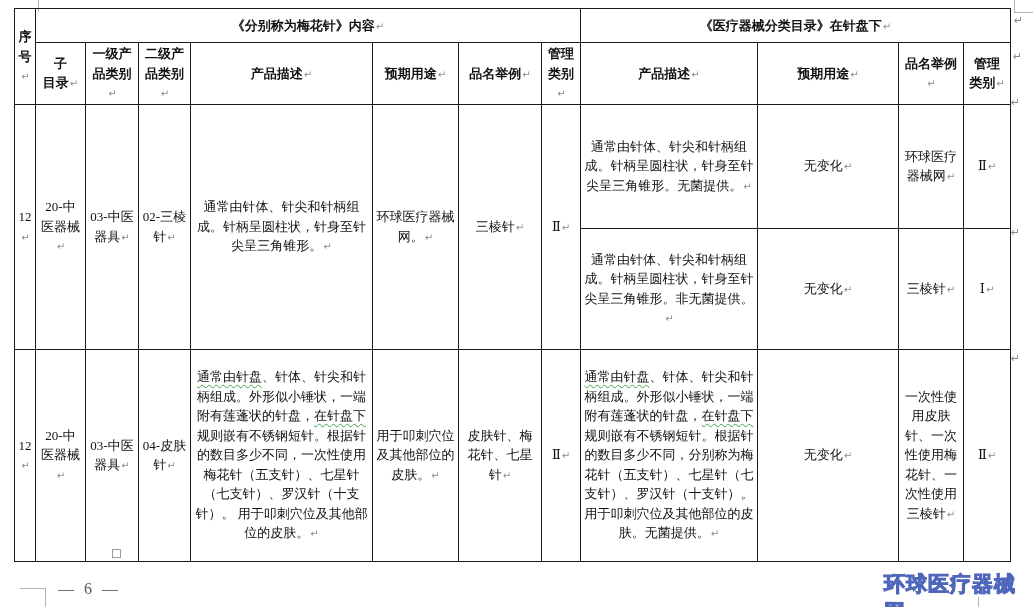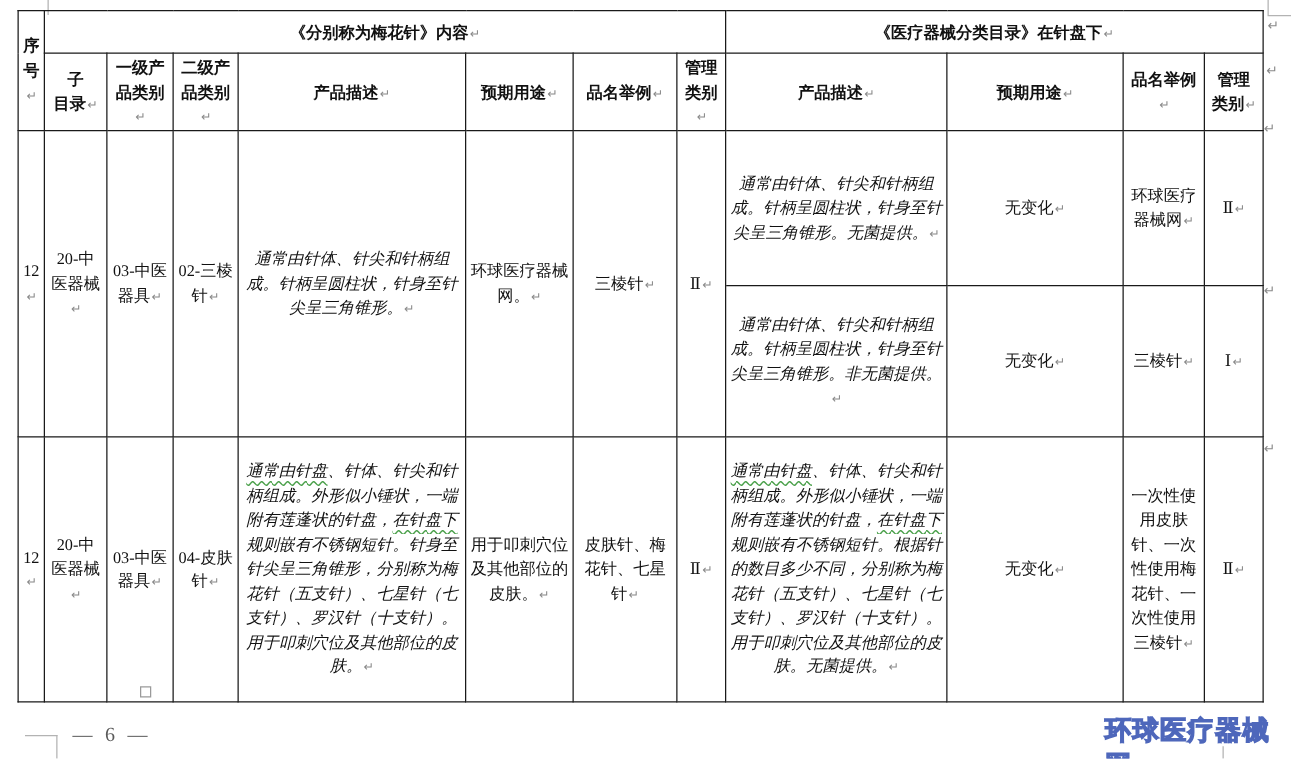--- a/index.html
+++ b/index.html
@@ -3,21 +3,21 @@
 <meta charset="utf-8">
 <style>
   html,body{margin:0;padding:0;background:#ffffff;}
   #page{position:relative;width:1033px;height:607px;background:#ffffff;overflow:hidden;
         font-family:"Liberation Serif","DejaVu Serif",serif;color:#111;}
   table.cat{position:absolute;left:14px;top:8px;border-collapse:collapse;table-layout:fixed;
         width:996px;}
   table.cat td{border:1px solid #1a1a1a;text-align:center;vertical-align:middle;
         padding:1px 3px;font-size:13px;line-height:1.5;word-break:break-all;}
   td.hd{font-weight:bold;font-size:13.5px;}
-  td.desc{font-size:12.5px;line-height:1.62;text-align:justify;text-align-last:center;padding:2px 5px;font-style:italic;}
+  td.desc{font-size:12.5px;line-height:1.62;text-align:justify;text-align-last:center;padding:2px 5px;}
   .prewrap{white-space:pre-line;}
   .pm{color:#8a8a8a;font-size:10px;font-family:"DejaVu Sans",sans-serif;margin-left:1px;font-weight:normal;}
   .wavy{text-decoration-line:underline;text-decoration-style:wavy;text-decoration-color:#4aa04a;
         text-decoration-thickness:1px;text-underline-offset:3px;}
   .rowmark{position:absolute;color:#8a8a8a;font-size:11px;font-family:"DejaVu Sans",sans-serif;}
   .cropmark{position:absolute;background:#b3b3b3;}
   .anchor-square{position:absolute;left:112px;top:549px;width:7px;height:7px;
         border:1px solid #9a9a9a;background:#fff;}
   #page-number{position:absolute;left:58px;top:580px;font-size:16px;color:#5a5a5a;letter-spacing:3px;}
   #watermark{position:absolute;left:884px;top:570px;font-size:21px;font-weight:900;
@@ -103,21 +103,21 @@
     </tr>
 
     <tr style="height:212px;">
       <td><span>12</span><span class="pm">↵</span></td>
       <td><span class="prewrap">20-中
 医器械</span><span class="pm">↵</span></td>
       <td><span class="prewrap">03-中医
 器具</span><span class="pm">↵</span></td>
       <td><span class="prewrap">04-皮肤
 针</span><span class="pm">↵</span></td>
-      <td class="desc"><span class="wavy">通常由针盘</span><span>、针体、针尖和针柄组成。外形似小锤状，一端附有莲蓬状的针盘，</span><span class="wavy">在针盘下</span><span>规则嵌有不锈钢短针。针身至针尖呈三角锥形，分别称为梅花针（五支针）、七星针（七支针）、罗汉针（十支针）。 用于叩刺穴位及其他部位的皮肤。</span><span class="pm">↵</span></td>
+      <td class="desc"><span class="wavy">通常由针盘</span><span>、针体、针尖和针柄组成。外形似小锤状，一端附有莲蓬状的针盘，</span><span class="wavy">在针盘下</span><span>规则嵌有不锈钢短针。根据针的数目多少不同，一次性使用梅花针（五支针）、七星针（七支针）、罗汉针（十支针）。 用于叩刺穴位及其他部位的皮肤。</span><span class="pm">↵</span></td>
       <td><span>用于叩刺穴位及其他部位的皮肤。</span><span class="pm">↵</span></td>
       <td><span>皮肤针、梅花针、七星针</span><span class="pm">↵</span></td>
       <td><span>Ⅱ</span><span class="pm">↵</span></td>
       <td class="desc"><span class="wavy">通常由针盘</span><span>、针体、针尖和针柄组成。外形似小锤状，一端附有莲蓬状的针盘，</span><span class="wavy">在针盘下</span><span>规则嵌有不锈钢短针。根据针的数目多少不同，分别称为梅花针（五支针）、七星针（七支针）、罗汉针（十支针）。用于叩刺穴位及其他部位的皮肤。无菌提供。</span><span class="pm">↵</span></td>
       <td><span>无变化</span><span class="pm">↵</span></td>
       <td><span>一次性使用皮肤针、一次性使用梅花针、一次性使用三棱针</span><span class="pm">↵</span></td>
       <td><span>Ⅱ</span><span class="pm">↵</span></td>
     </tr>
   </tbody>
     </table>

